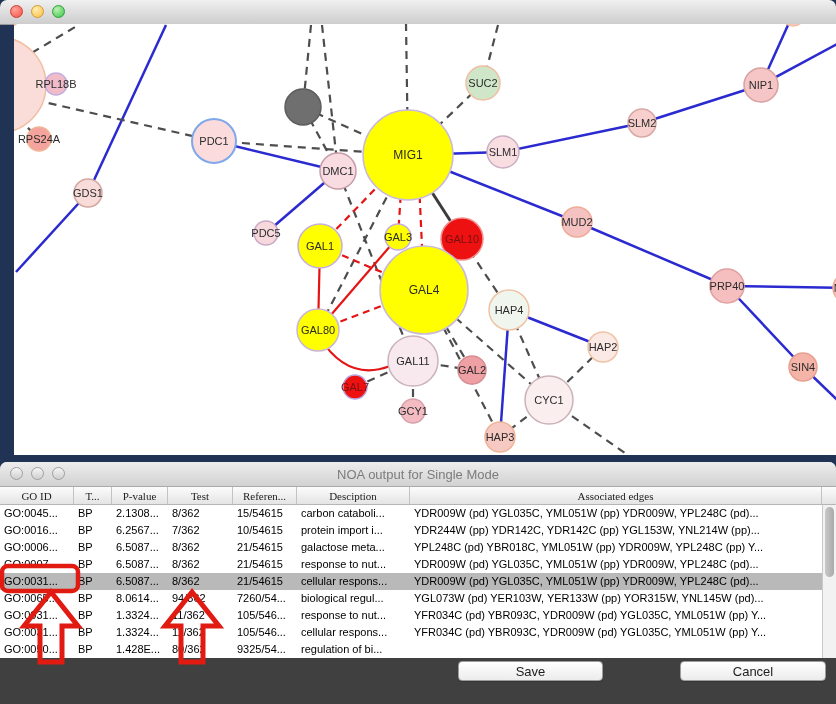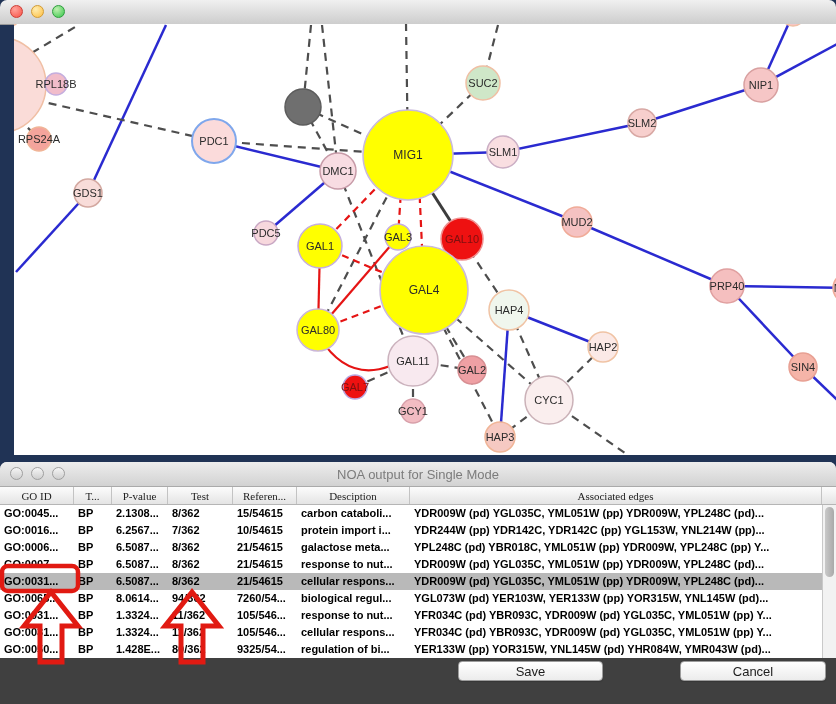--- a/index.html
+++ b/index.html
@@ -45,21 +45,21 @@
     display:grid;grid-template-columns:74px 38px 56px 65px 64px 113px 1fr 14px;
     font-size:11px;color:#222;font-family:Liberation Serif, serif;
   }
   .th{display:flex;align-items:center;justify-content:center;border-right:1px solid #c3c3c3;
       overflow:hidden;white-space:nowrap;}
   .th:last-child{border-right:none;}
   .table-body{
     position:absolute;left:0;top:43px;width:822px;height:153px;
     background:#fff;overflow:hidden;font-size:11px;color:#000;
   }
-  .tr{display:grid;grid-template-columns:74px 38px 56px 65px 64px 113px 1fr;height:17px;line-height:17px;white-space:nowrap;font-weight:bold;}
+  .tr{display:grid;grid-template-columns:74px 38px 56px 65px 64px 113px 1fr;height:17px;line-height:17px;white-space:nowrap;}
   .tr.selected{background:#b9b9b9;}
   .td{overflow:hidden;padding-left:4px;}
   .vscroll{
     position:absolute;right:0;top:43px;width:14px;height:153px;
     background:#f2f2f2;border-left:1px solid #c9c9c9;box-sizing:border-box;
   }
   .vscroll .thumb{position:absolute;left:2px;top:2px;width:9px;height:70px;border-radius:5px;
     background:linear-gradient(90deg,#c9c9c9,#a9a9a9);}
   .button-panel{position:absolute;left:0;top:196px;width:836px;height:46px;background:#404040;}
   .btn{
@@ -302,21 +302,20 @@
         <div class="td">cellular respons...</div>
         <div class="td">YFR034C (pd) YBR093C, YDR009W (pd) YGL035C, YML051W (pp) Y...</div>
       </div>
       <div class="tr">
         <div class="td">GO:0050...</div>
         <div class="td">BP</div>
         <div class="td">1.428E...</div>
         <div class="td">80/362</div>
         <div class="td">9325/54...</div>
         <div class="td">regulation of bi...</div>
-        <div class="td">YER133W (pp) YOR315W, YNL145W (pd) YHR084W, YMR043W (pd)...</div>
       </div>
     </div>
 
   <div class="vscroll">
     <div class="thumb"></div>
   </div>
 
   <div class="button-panel">
     <div class="btn save">Save</div>
     <div class="btn cancel">Cancel</div>

